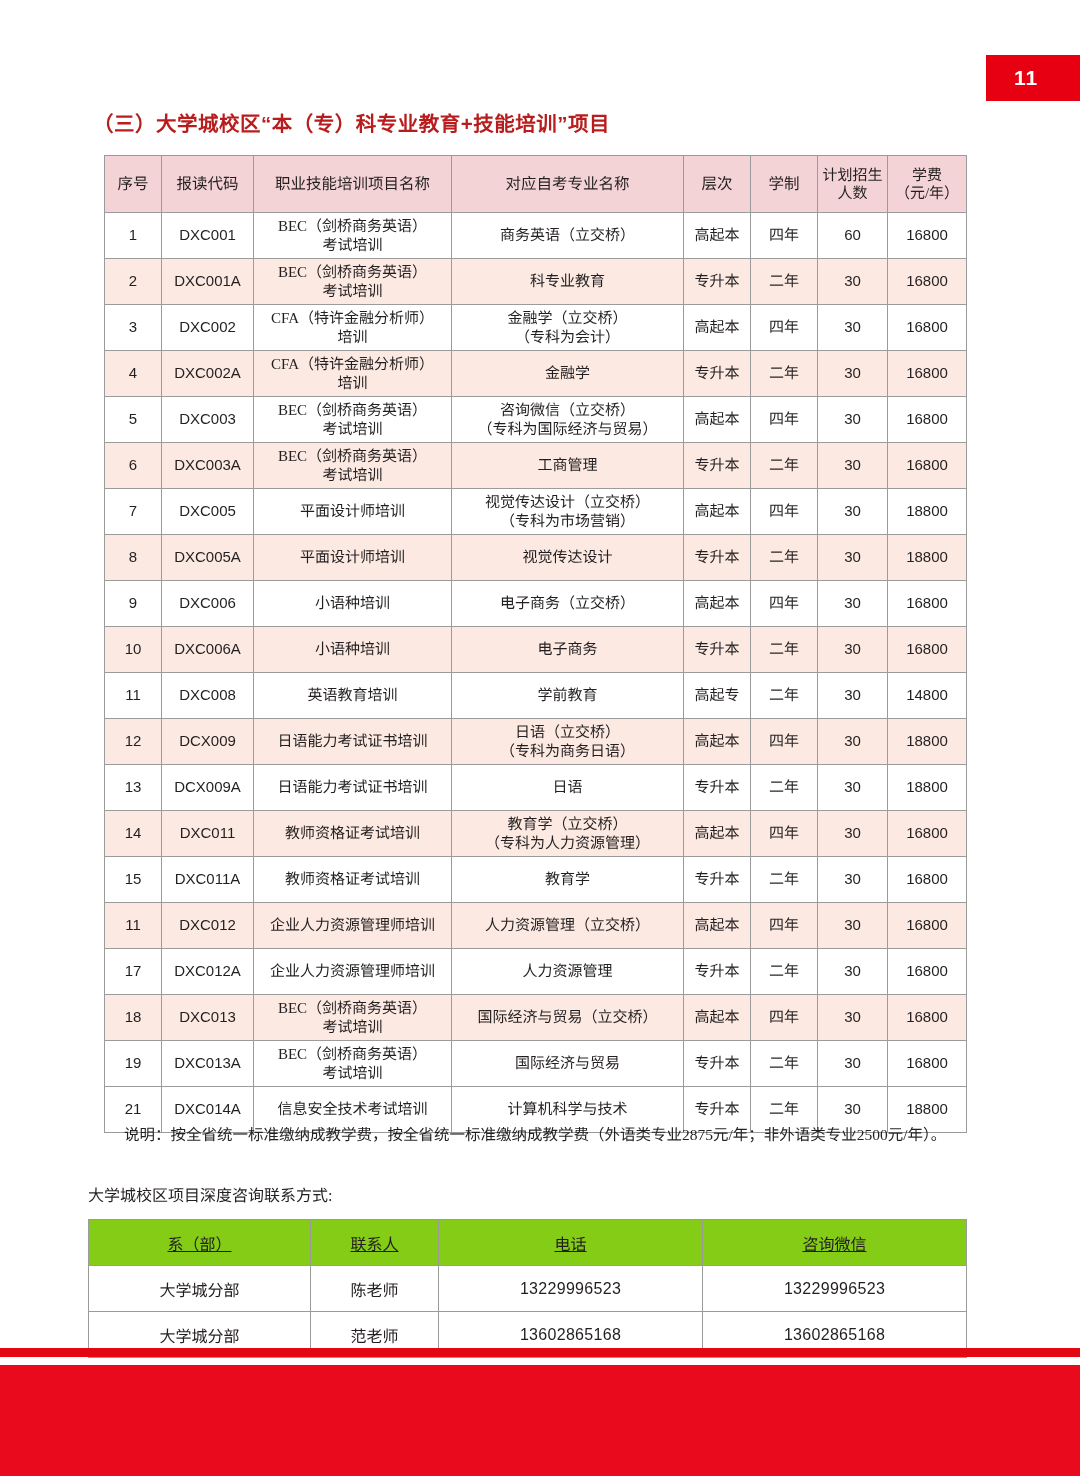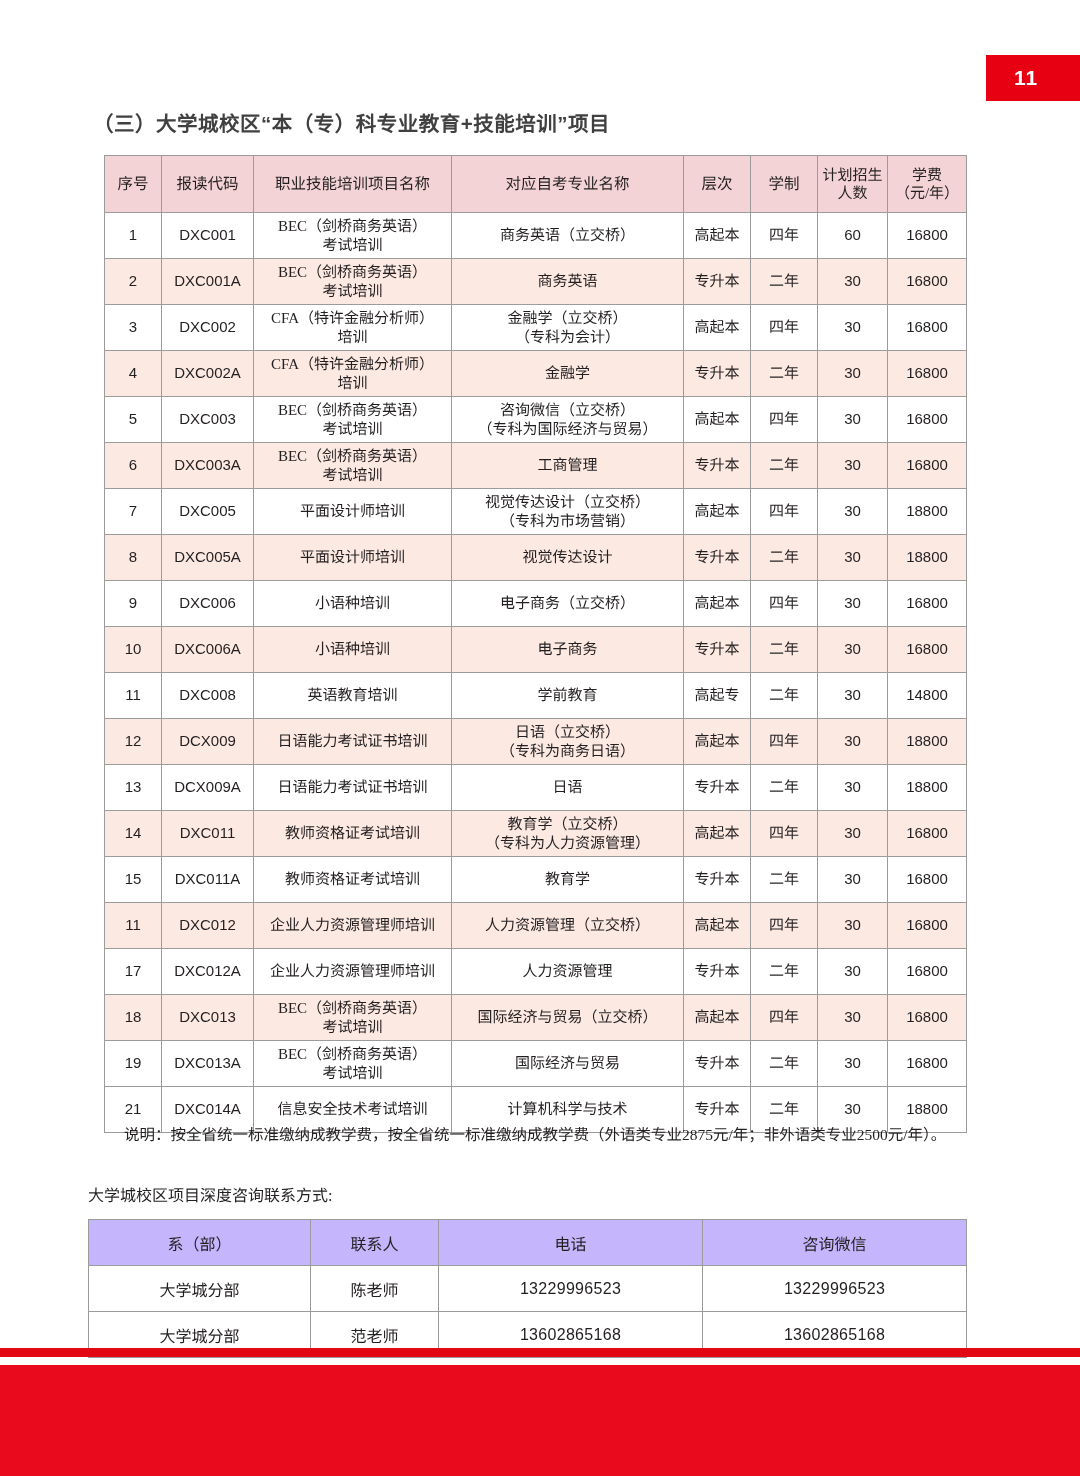--- a/index.html
+++ b/index.html
@@ -38,21 +38,21 @@
   }
 
   
   .section-heading {
     position: absolute;
     top: 107px;
     left: 93px;
     font-family: "Liberation Sans", sans-serif;
     font-size: 20.5px;
     font-weight: 700;
-    color: #404040;
+    color: #b91c1c;
     letter-spacing: 0.5px;
     white-space: nowrap;
   }
 
   
   .main-table-wrap {
     position: absolute;
     top: 155px;
     left: 93px;
     width: 862px;
@@ -143,21 +143,22 @@
   table.contact th, table.contact td {
     border: 1px solid #9b9b9b;
     text-align: center;
     vertical-align: middle;
     font-weight: normal;
     font-size: 16px;
     height: 41px;
     padding: 2px;
   }
   table.contact thead th {
-    background: #c4b5fd;
+    background: #84cc16;
+    text-decoration: underline;
   }
   table.contact tbody td {
     background: #ffffff;
   }
   col.cc-dept { width: 222px; }
   col.cc-name { width: 128px; }
   col.cc-tel  { width: 264px; }
   col.cc-wx   { width: 264px; }
   .tel-val, .wx-val {
     font-family: "Liberation Sans", sans-serif;
@@ -251,21 +252,21 @@
           <td class="fee-cell">16800</td>
         </tr>
         <tr class="alt">
           <td class="num-cell">2</td>
           <td class="code-cell">DXC001A</td>
           <td class="mixed">
             <span class="cell-sub">BEC（剑桥商务英语）</span>
             <span class="cell-sub">考试培训</span>
           </td>
           <td class="mixed">
-            <span class="cell-sub">商务英语</span>
+            <span class="cell-sub">科专业教育</span>
           </td>
           <td>专升本</td>
           <td>二年</td>
           <td class="plan-cell">30</td>
           <td class="fee-cell">16800</td>
         </tr>
         <tr>
           <td class="num-cell">3</td>
           <td class="code-cell">DXC002</td>
           <td class="mixed">

